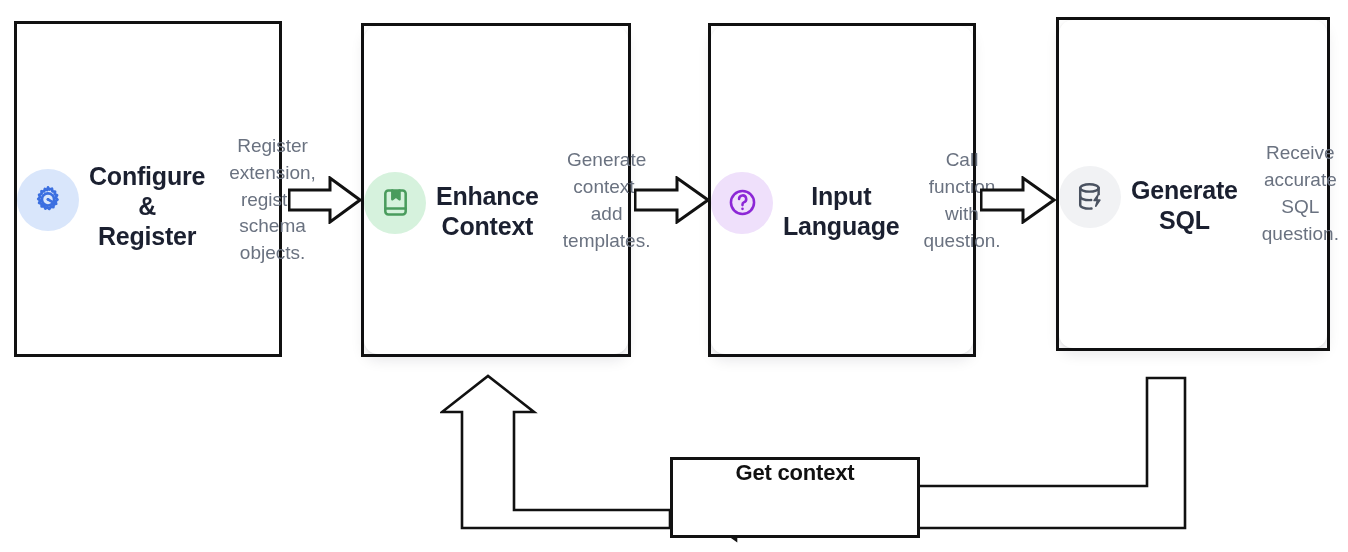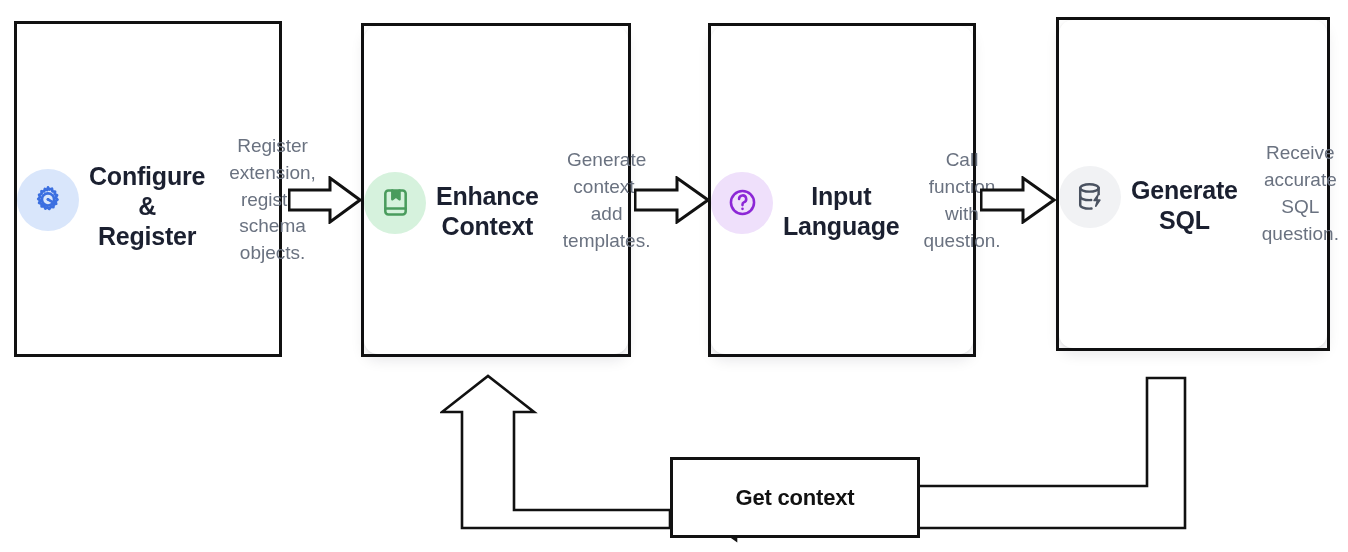--- a/index.html
+++ b/index.html
@@ -111,21 +111,21 @@
   #get-context-box {
     position: absolute;
     left: 670px;
     top: 457px;
     width: 250px;
     height: 81px;
     box-sizing: border-box;
     border: 3px solid #111111;
     background: #ffffff;
     display: flex;
-    align-items: center;
+    align-items: flex-start;
     justify-content: center;
   }
   #get-context-box .label {
     font-size: 22px;
     font-weight: bold;
     color: #111111;
     letter-spacing: -0.2px;
   }
 </style>
 </head>

